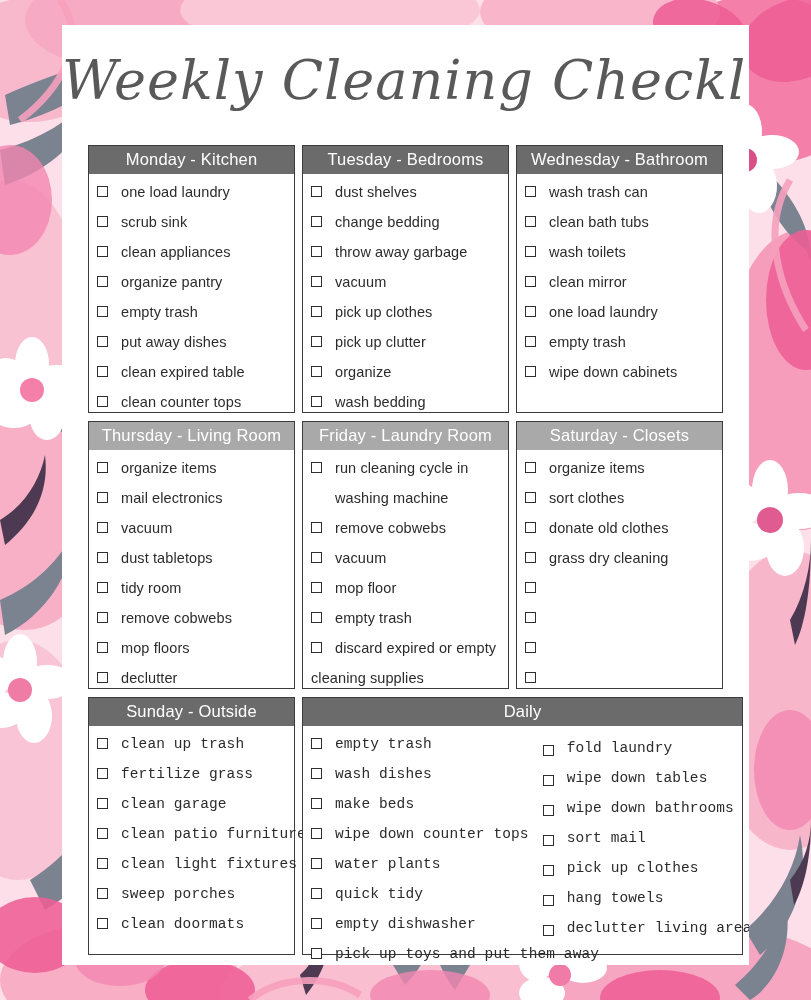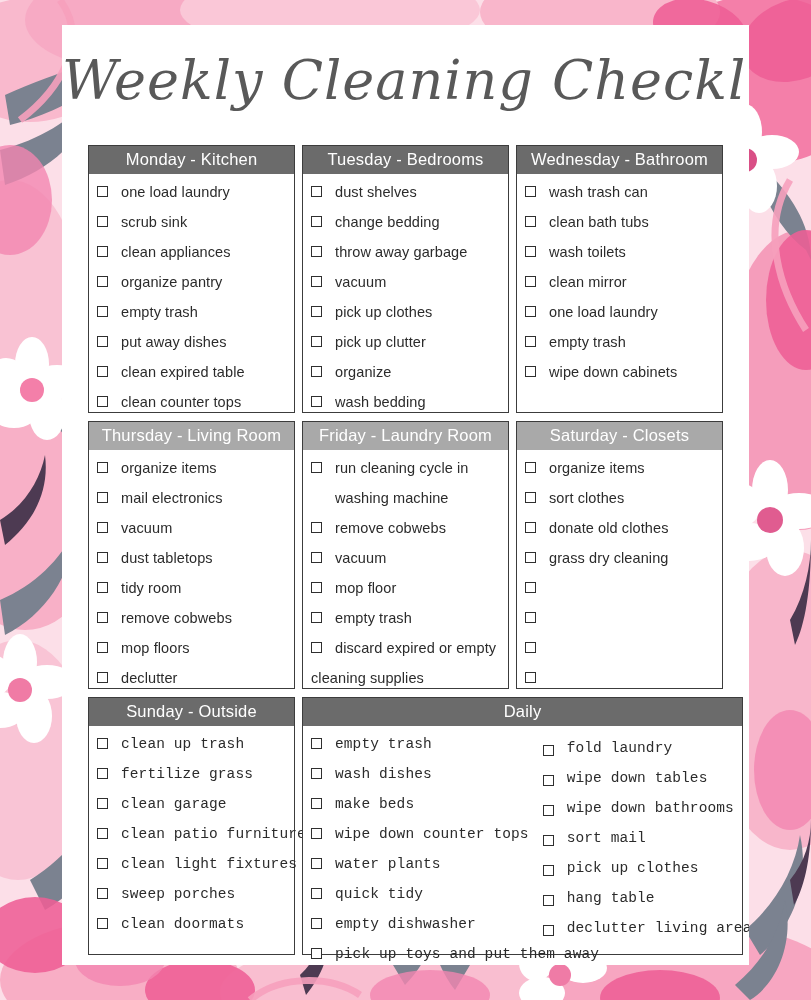--- a/index.html
+++ b/index.html
@@ -540,21 +540,21 @@
               <div class="item">
                   <span class="chk"></span>
                   <span class="lbl">sort mail</span>
                 </div>
               <div class="item">
                   <span class="chk"></span>
                   <span class="lbl">pick up clothes</span>
                 </div>
               <div class="item">
                   <span class="chk"></span>
-                  <span class="lbl">hang table</span>
+                  <span class="lbl">hang towels</span>
                 </div>
               <div class="item">
                   <span class="chk"></span>
                   <span class="lbl">declutter living areas</span>
                 </div>
             </div>
           </div>
           <div class="daily-full">
             <div class="item">
                 <span class="chk"></span>

